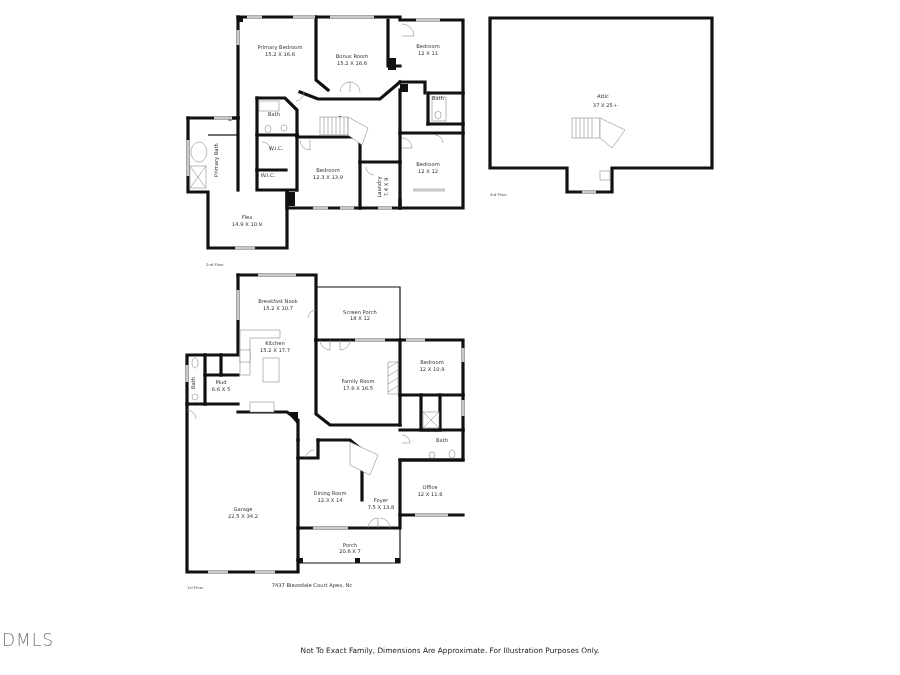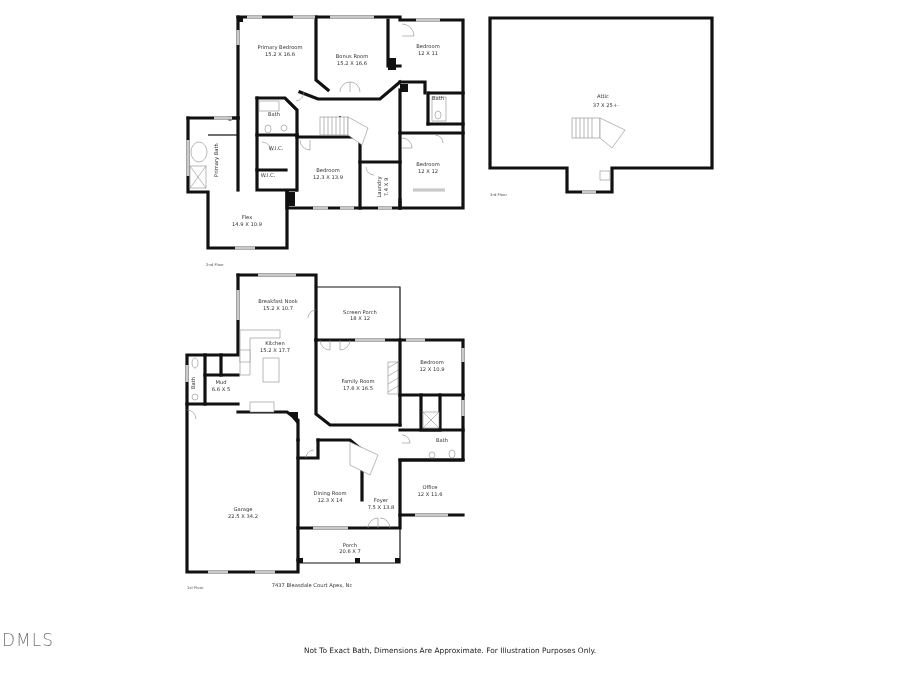--- a/index.html
+++ b/index.html
@@ -250,13 +250,13 @@
     <text class="room-label" x="430" y="489">Office</text>
     <text class="room-label" x="430" y="496">12 X 11.6</text>
     <text class="room-label" x="350" y="547">Porch</text>
     <text class="room-label" x="350" y="553">20.6 X 7</text>
     <text class="floor-label" x="187" y="589">1st Floor</text>
     <text class="addr" x="312" y="587">7437 Bleasdale Court Apex, Nc</text>
   </g>
 </svg>
 
 <div class="logo">DMLS</div>
-<div class="disclaimer">Not To Exact Bath, Dimensions Are Approximate. For Illustration Purposes Only.</div>
+<div class="disclaimer">Not To Exact Family, Dimensions Are Approximate. For Illustration Purposes Only.</div>
 
 </body></html>

